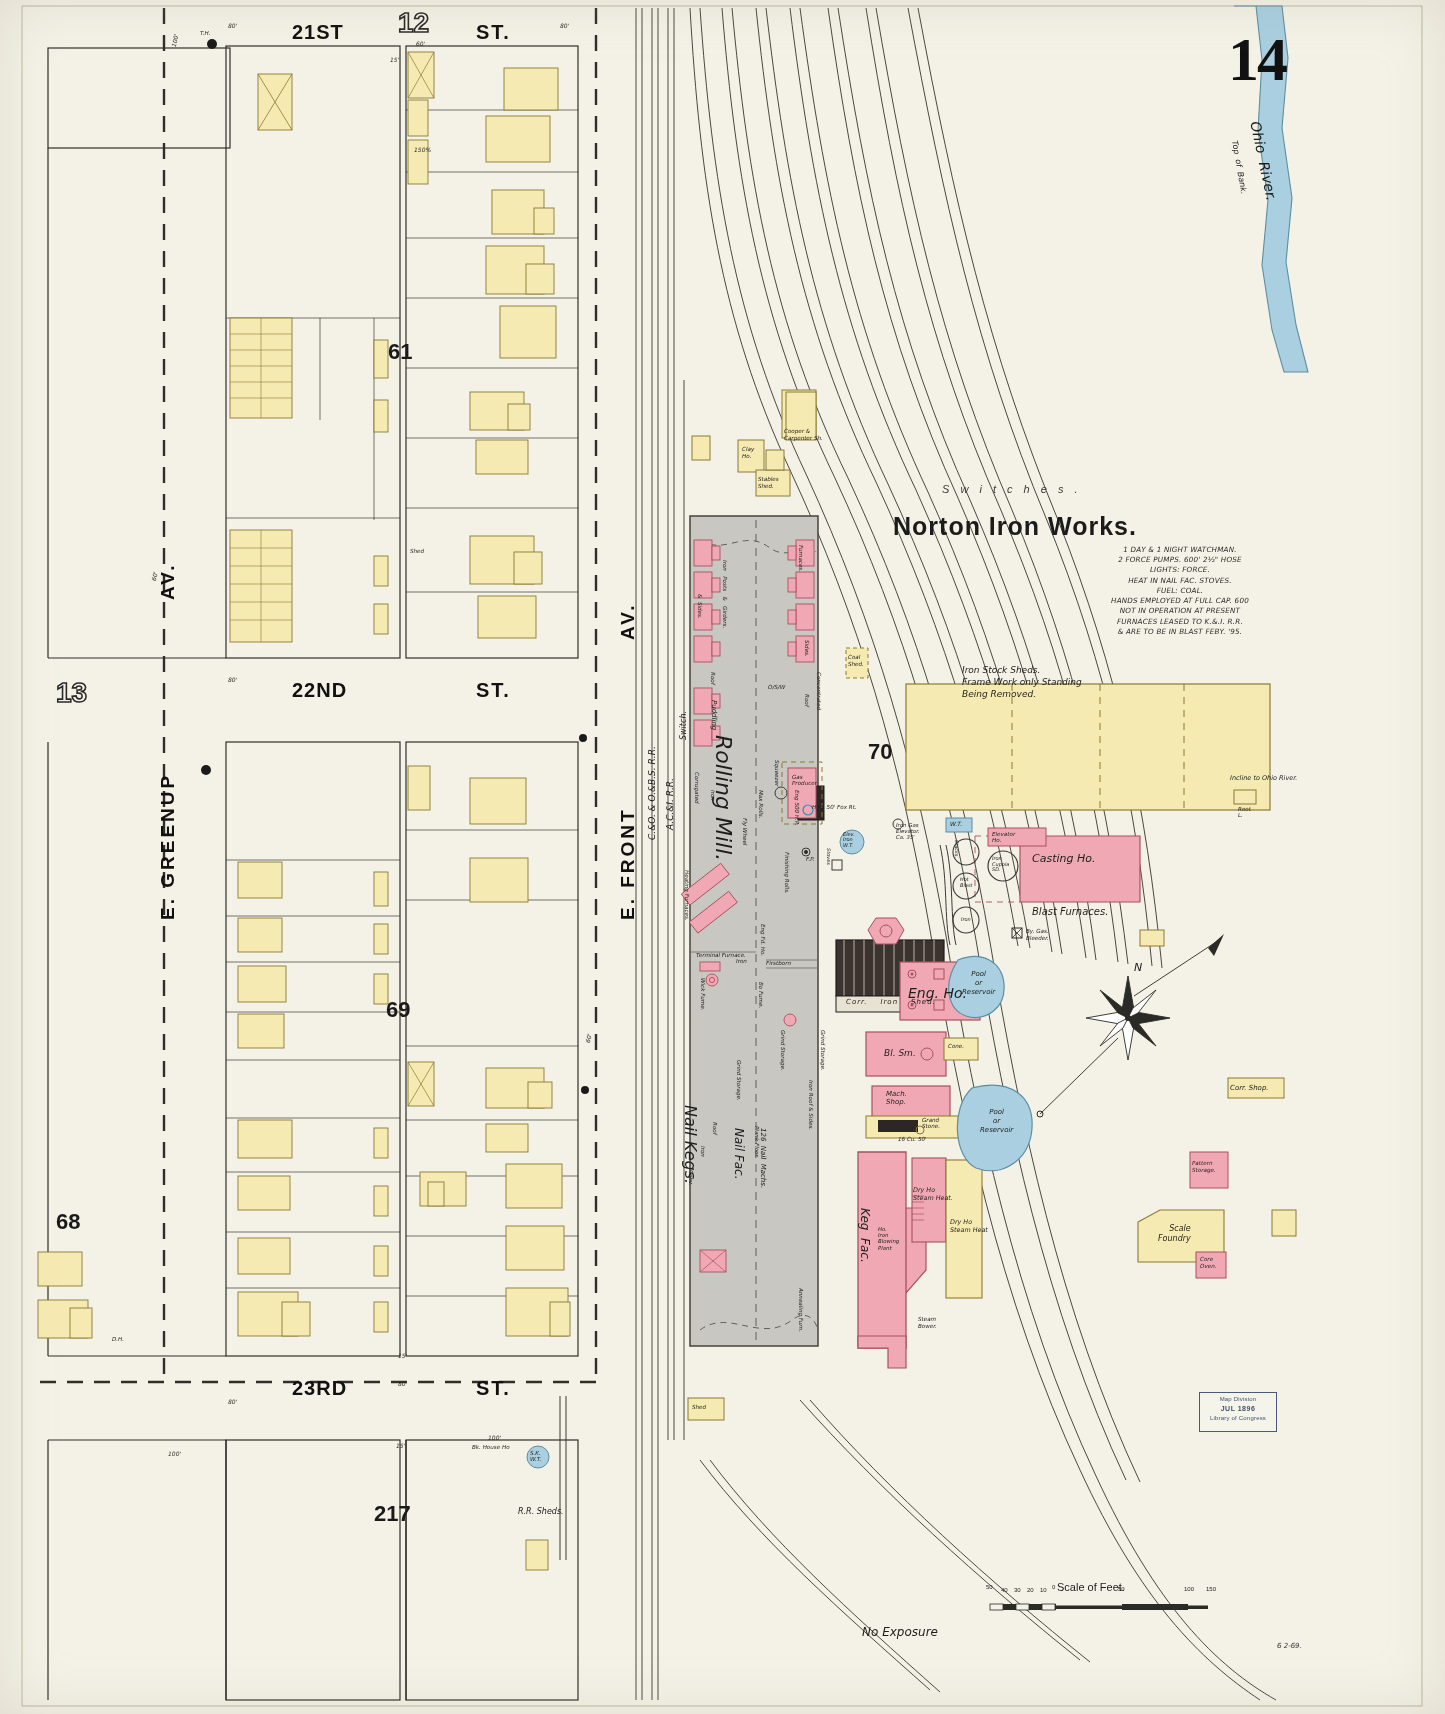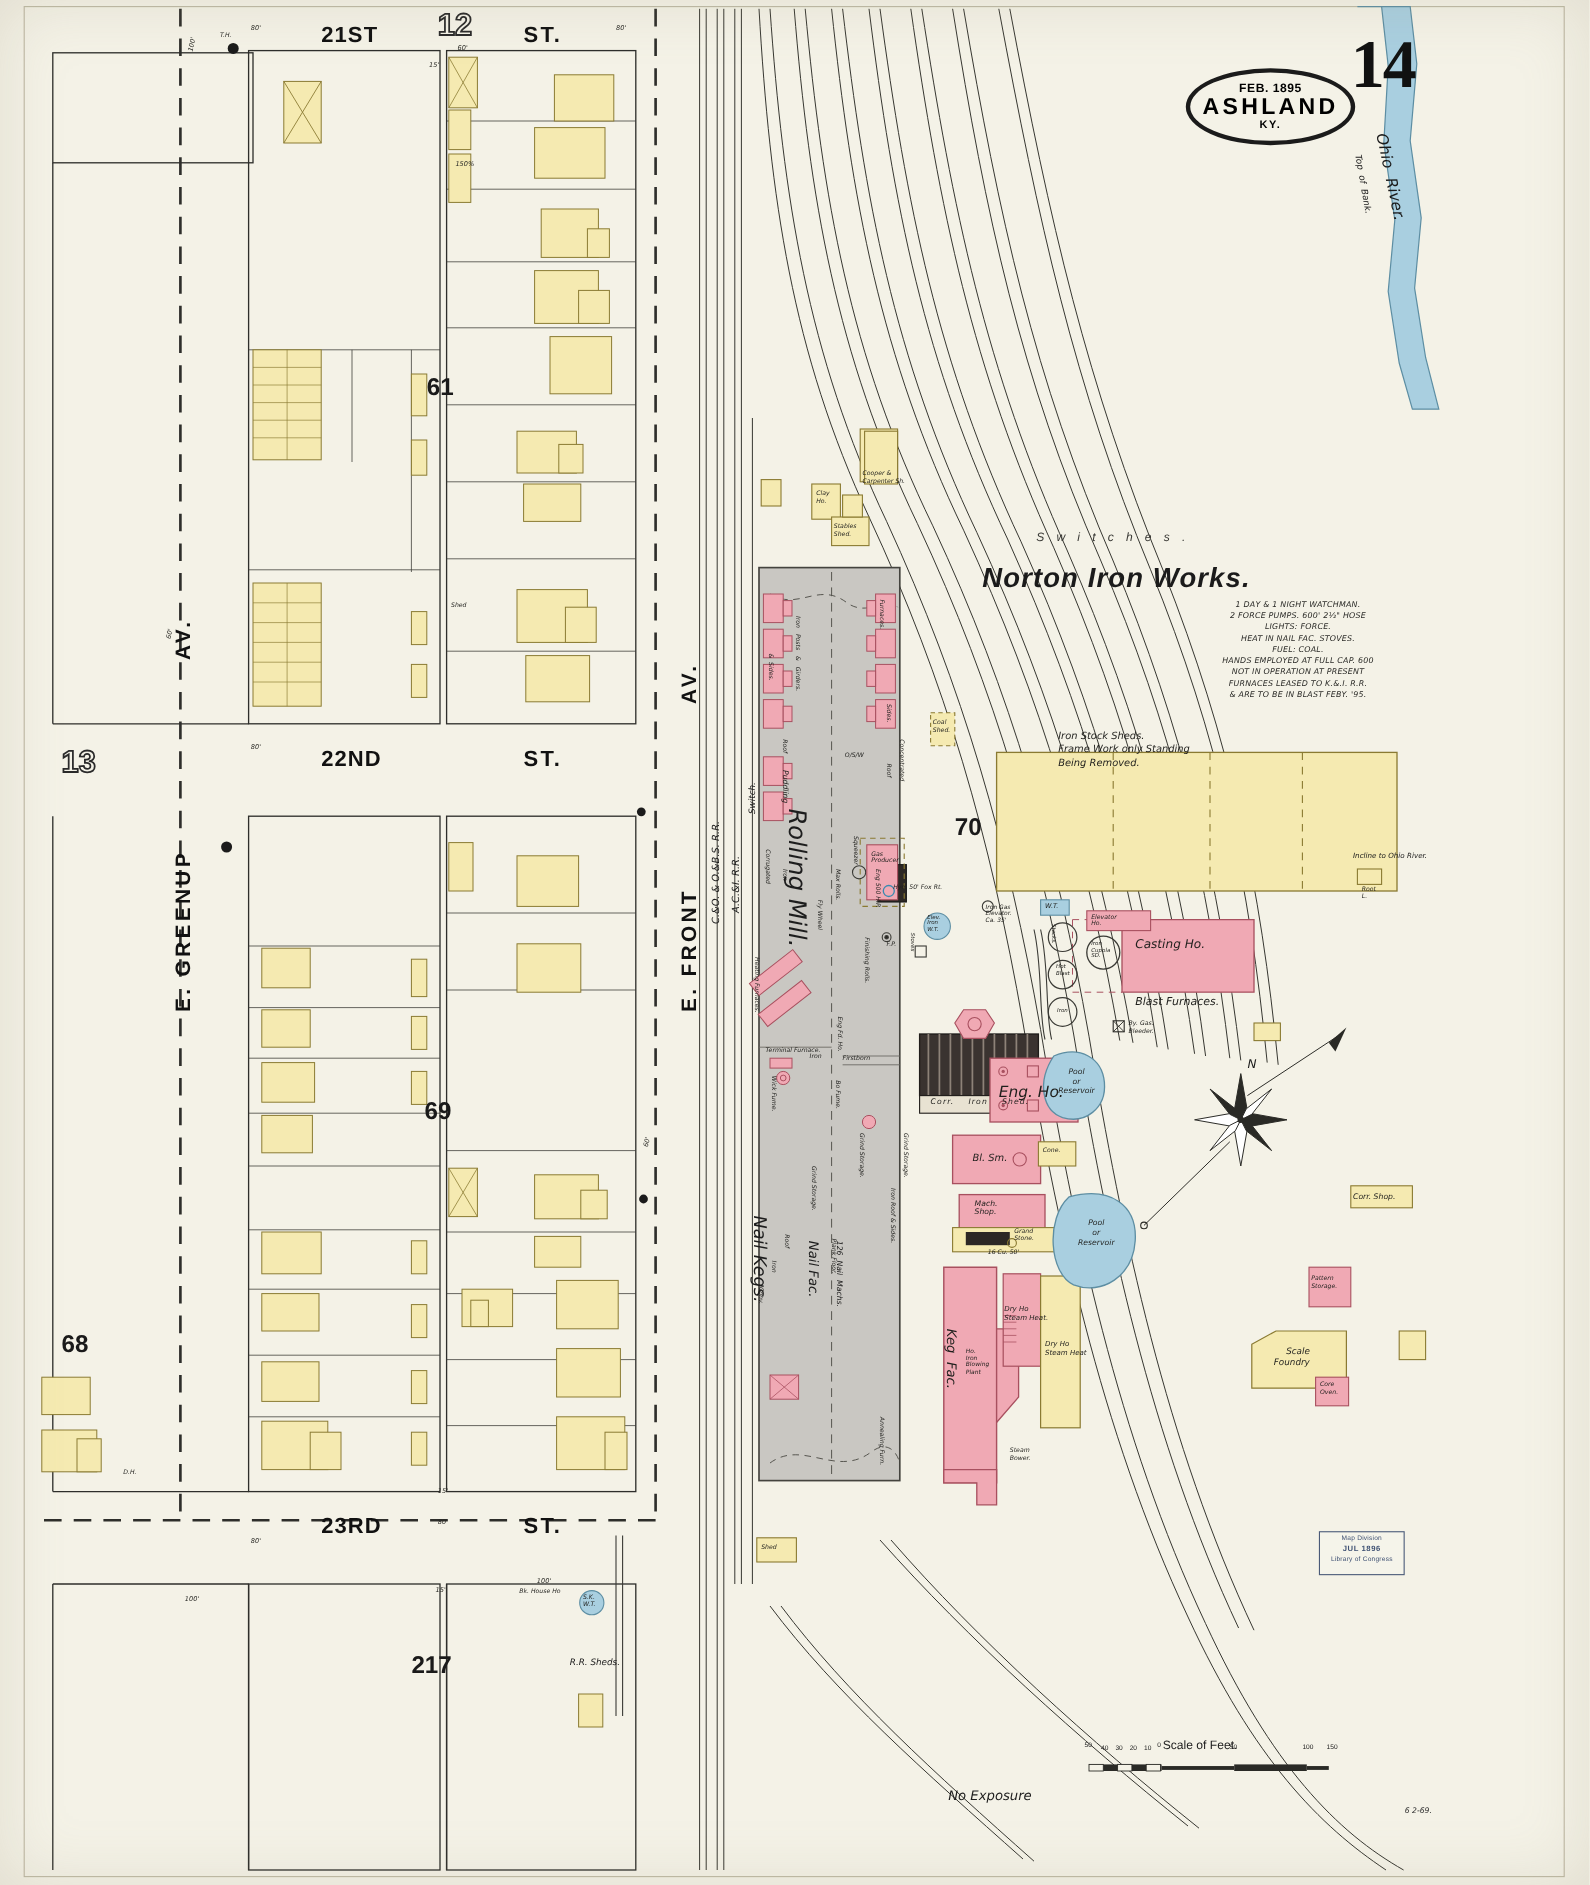--- a/index.html
+++ b/index.html
@@ -39,21 +39,21 @@
 
   #sheet-no{
     position:absolute;left:1228px;top:24px;
     font-family:"Liberation Serif",serif;font-weight:bold;font-size:62px;
     color:#111;letter-spacing:-2px;
   }
 
   
   #works-title{
     position:absolute;left:893px;top:512px;
-    font-family:"Liberation Sans",sans-serif;font-weight:bold;font-style:italic;
+    font-family:"Liberation Sans",sans-serif;font-weight:bold;
     font-size:25px;letter-spacing:1px;color:#1b1b1b;
   }
   #switches-lbl{
     position:absolute;left:942px;top:483px;font-size:11px;letter-spacing:4px;
     color:#3a3a36;font-style:italic;
   }
   #notes{
     position:absolute;left:1095px;top:545px;width:170px;
     font-size:7.2px;line-height:1.42;color:#2b2b28;letter-spacing:.2px;
     font-family:"DejaVu Sans",sans-serif;font-style:italic;text-align:center;
@@ -544,25 +544,20 @@
       <rect x="0" y="0" width="66" height="6" fill="#2a2a26"></rect>
       <rect x="0" y="0" width="13" height="6" fill="#f4f2e7" stroke="#2a2a26" stroke-width="0.8"></rect>
       <rect x="26" y="0" width="13" height="6" fill="#f4f2e7" stroke="#2a2a26" stroke-width="0.8"></rect>
       <rect x="52" y="0" width="13" height="6" fill="#f4f2e7" stroke="#2a2a26" stroke-width="0.8"></rect>
       <rect x="66" y="1.5" width="66" height="3.5" fill="#2a2a26"></rect>
       <rect x="132" y="0" width="66" height="6" fill="#2a2a26"></rect>
       <rect x="198" y="1.5" width="20" height="3.5" fill="#2a2a26"></rect>
     </g>
   </svg>
 
-  <div id="cartouche">
-    <div class="c-date">FEB. 1895</div>
-    <div class="c-city">ASHLAND</div>
-    <div class="c-state">KY.</div>
-  </div>
 
   <div id="sheet-no">14</div>
 
   <div class="lbl hand" style="left:1262px;top:120px;font-size:14px;transform-origin:0 0;transform:rotate(78deg);">Ohio  River.</div>
   <div class="lbl hand" style="left:1238px;top:140px;font-size:8px;transform-origin:0 0;transform:rotate(80deg);">Top  of  Bank.</div>
 
   <div id="switches-lbl">S w i t c h e s .</div>
   <div id="works-title">Norton  Iron  Works.</div>
 
   <div id="notes">

